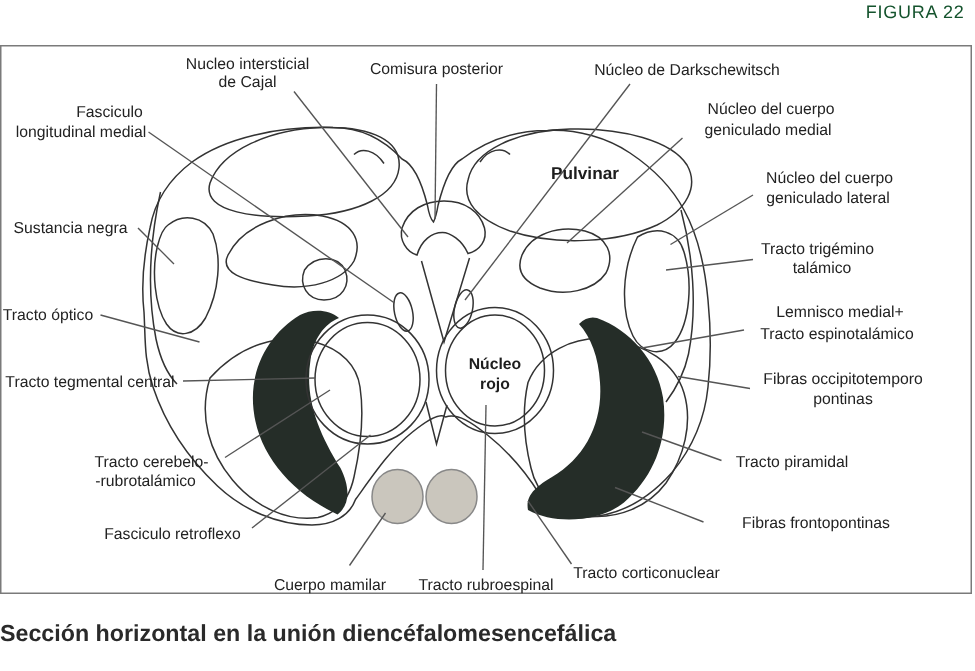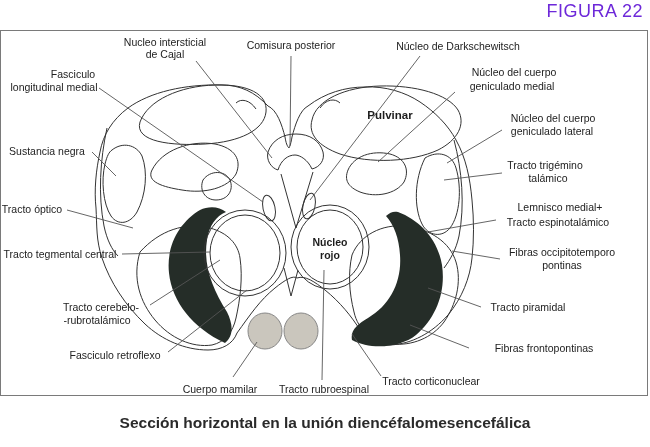--- a/index.html
+++ b/index.html
@@ -1,23 +1,23 @@
 <!DOCTYPE html>
 <html><head>
 <meta charset="utf-8">
 <style>
   html,body{margin:0;padding:0;background:#fff;}
   #stage{position:relative;width:650px;height:447px;background:#fff;overflow:hidden;
          font-family:"Liberation Sans",sans-serif;}
-  #figura-title{position:absolute;top:1px;right:7px;font-size:18px;color:#6d28d9;
+  #figura-title{position:absolute;top:1px;right:7px;font-size:12px;color:#14532d;
                 letter-spacing:.5px;}
   #frame{position:absolute;left:0;top:30px;width:648px;height:366px;
          border:1px solid #7a7a7a;box-sizing:border-box;}
   #diagram-svg{position:absolute;left:0;top:30px;}
-  #caption{position:absolute;left:0;top:414px;width:650px;text-align:center;
+  #caption{position:absolute;left:0;top:414px;width:650px;text-align:left;
            font-size:15.5px;font-weight:bold;color:#2a2a2a;}
   text{font-size:10.5px;fill:#222;}
   .lbl{text-anchor:middle;}
   .inlbl{text-anchor:middle;font-weight:bold;fill:#1d1d1d;}
   .ptr{stroke:#555;stroke-width:0.9;fill:none;}
   .ln{stroke:#333;stroke-width:1;fill:none;}
 </style>
 </head>
 <body>
 

